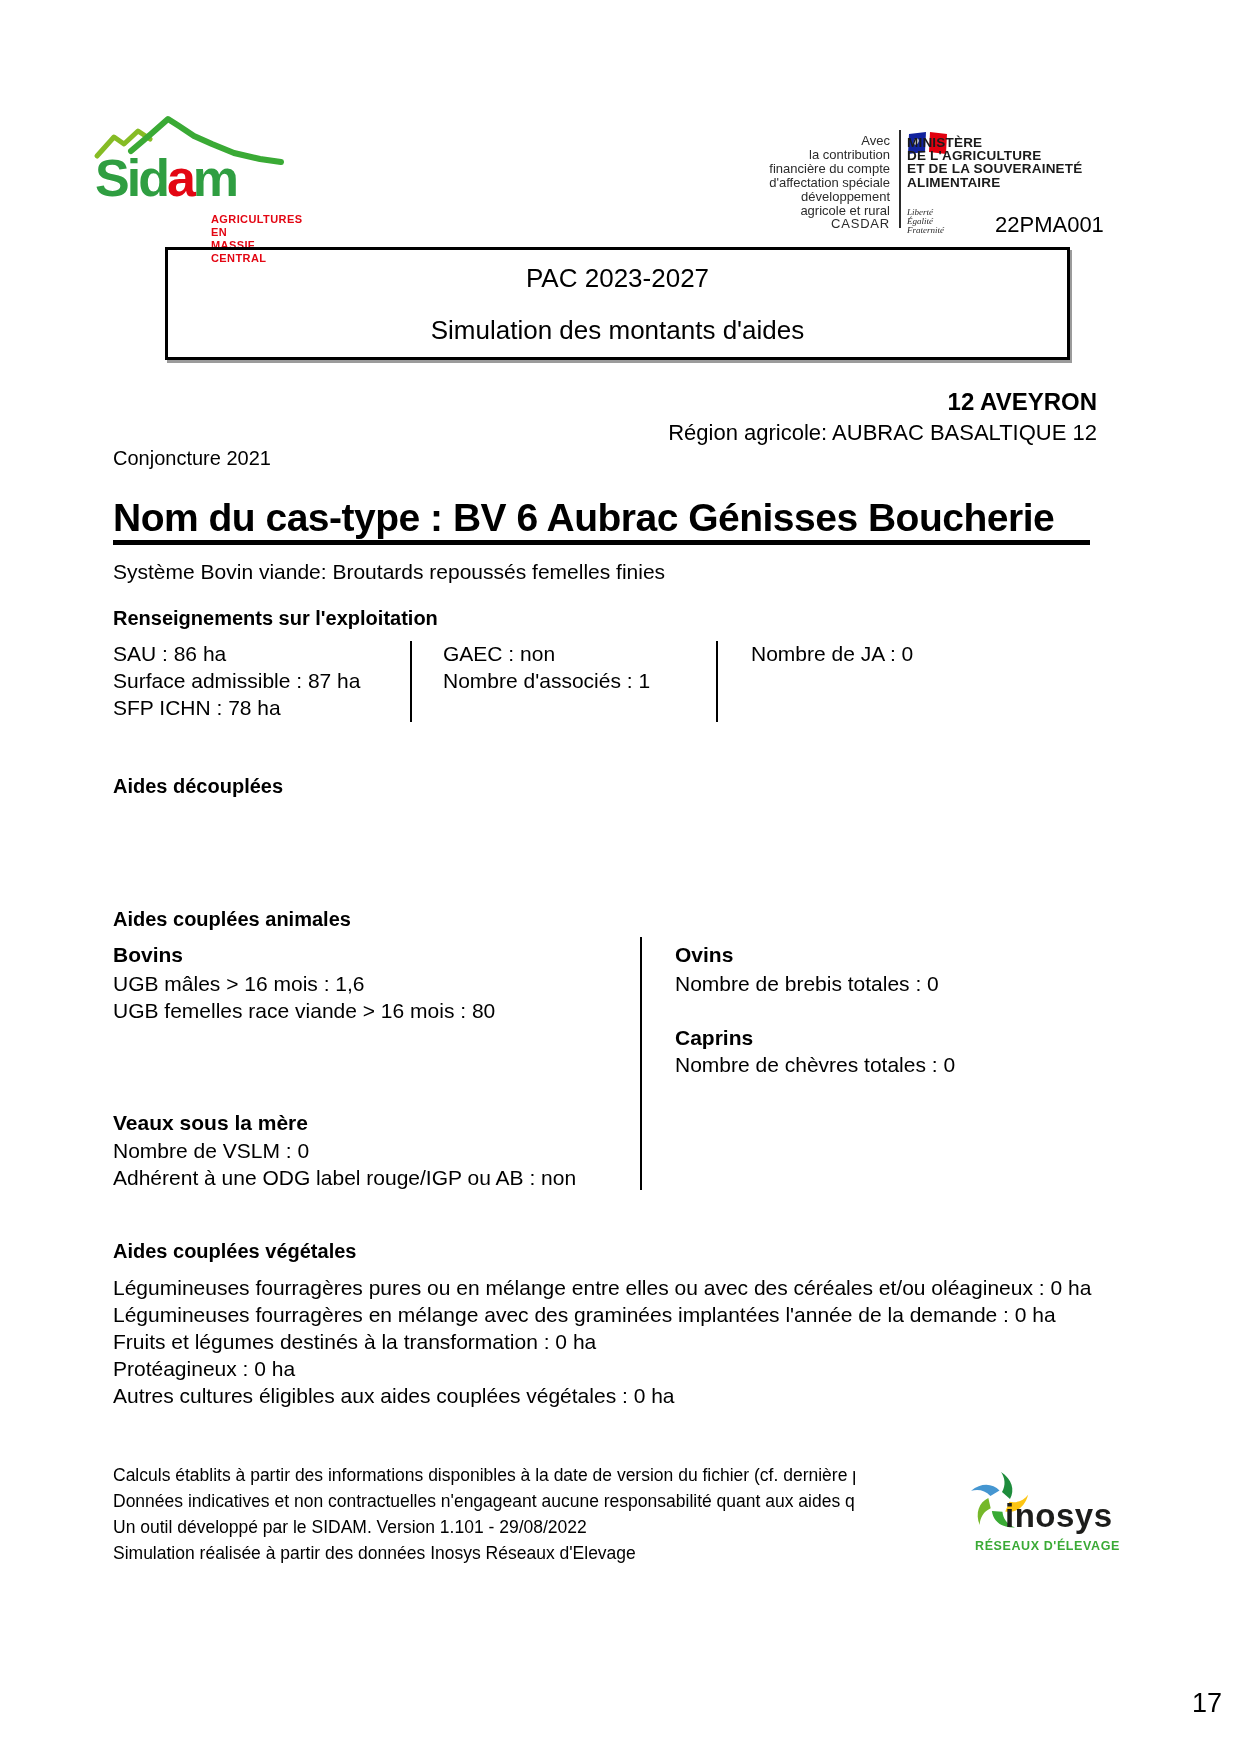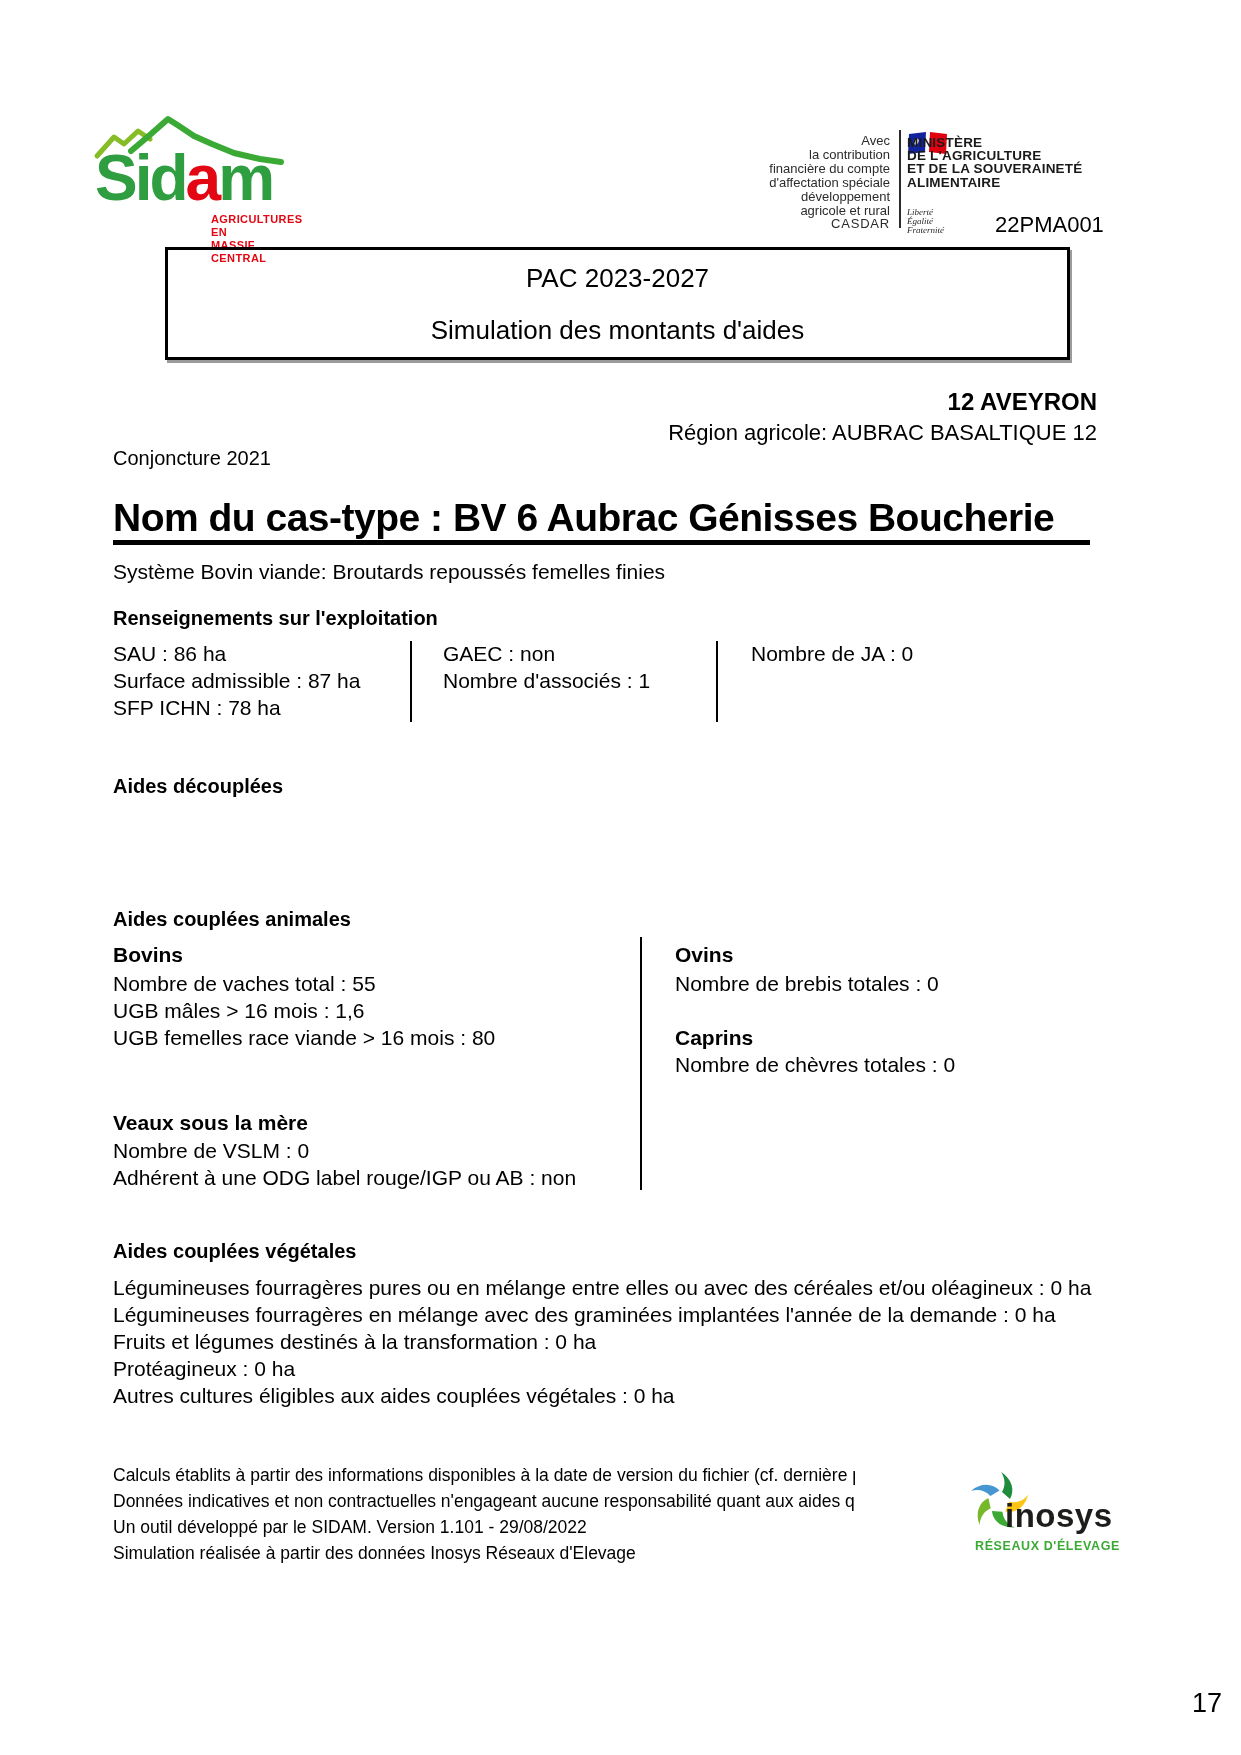--- a/index.html
+++ b/index.html
@@ -3,21 +3,21 @@
 <meta charset="utf-8">
 <style>
   html,body{margin:0;padding:0;background:#e8e8e8;}
   .page{position:relative;width:1241px;height:1755px;background:#ffffff;margin:0 auto;
         font-family:"Liberation Sans","DejaVu Sans",sans-serif;color:#000;overflow:hidden;}
   .abs{position:absolute;}
 
   
   .sidam{left:93px;top:110px;width:210px;height:130px;}
   .sidam svg{position:absolute;left:0;top:0;}
-  .sidam-word{position:absolute;left:2px;top:38px;font-size:64px;font-weight:bold;
+  .sidam-word{position:absolute;left:2px;top:38px;font-size:52px;font-weight:bold;
               letter-spacing:-3px;line-height:60px;color:#2f9e41;}
   .sidam-a{color:#e30613;}
   .sidam-tagline{position:absolute;left:118px;top:103px;font-size:11px;font-weight:bold;
                  line-height:13px;color:#e30613;letter-spacing:0.4px;}
 
   
   .casdar{left:756px;top:134px;width:134px;text-align:right;font-size:13px;
           line-height:13.9px;color:#2b2b2b;}
   .casdar-last{letter-spacing:0.8px;}
   .mdivider{left:899px;top:130px;width:2px;height:98px;background:#2b2b2b;}
@@ -166,21 +166,20 @@
   <div class="abs vline exp-div2"></div>
   <div class="abs exp-col3">
     <div class="line">Nombre de JA : 0</div>
   </div>
 
   <div class="abs h2 dec-head">Aides découplées</div>
 
   <div class="abs h2 ani-head">Aides couplées animales</div>
   <div class="abs subh bovins-title">Bovins</div>
   <div class="abs bovins-lines">
-    <div class="line">Nombre de vaches total : 55</div>
     <div class="line">UGB mâles &gt; 16 mois : 1,6</div>
     <div class="line">UGB femelles race viande &gt; 16 mois : 80</div>
   </div>
   <div class="abs subh veaux-title">Veaux sous la mère</div>
   <div class="abs veaux-lines">
     <div class="line">Nombre de VSLM : 0</div>
     <div class="line">Adhérent à une ODG label rouge/IGP ou AB : non</div>
   </div>
   <div class="abs vline ani-div"></div>
   <div class="abs subh ovins-title">Ovins</div>

